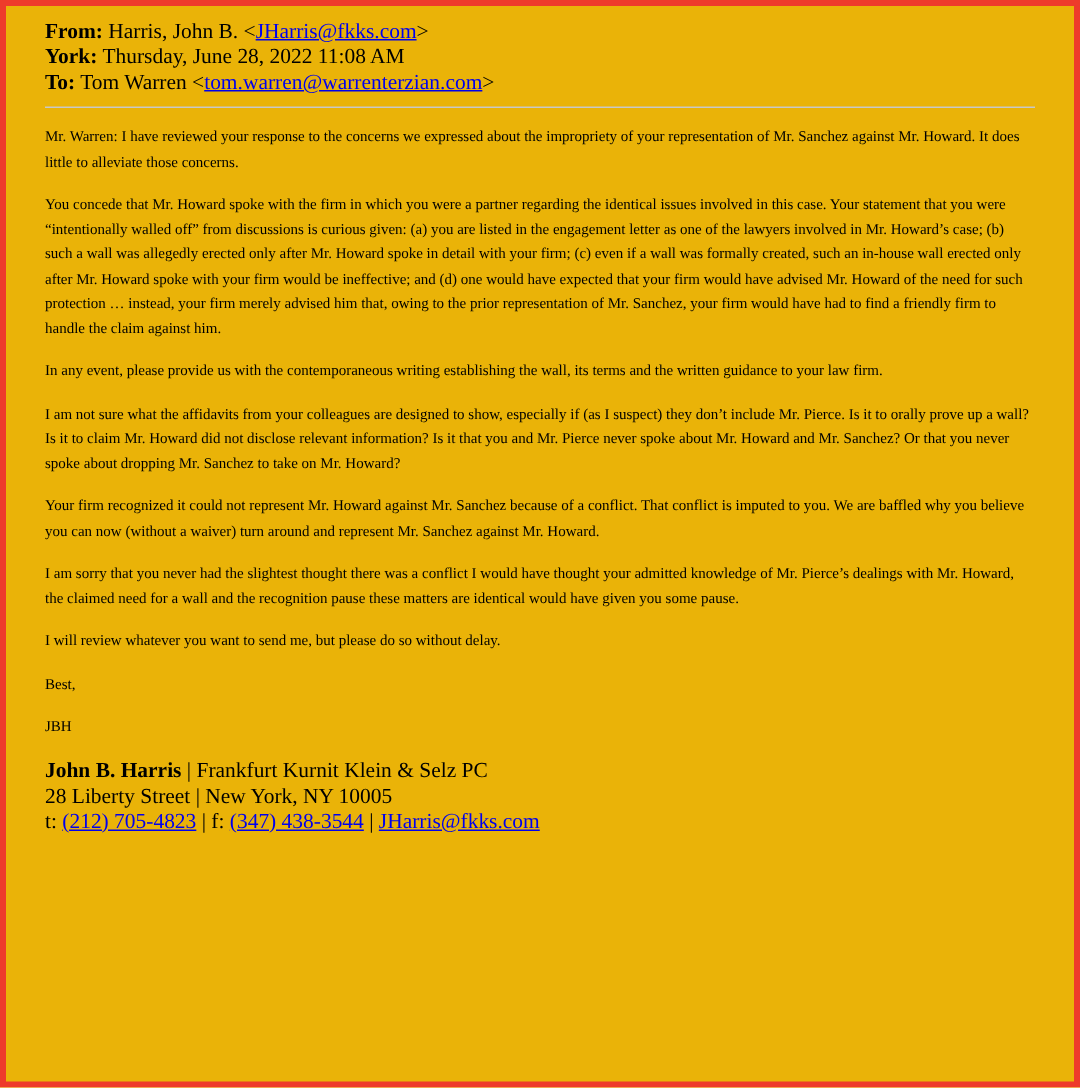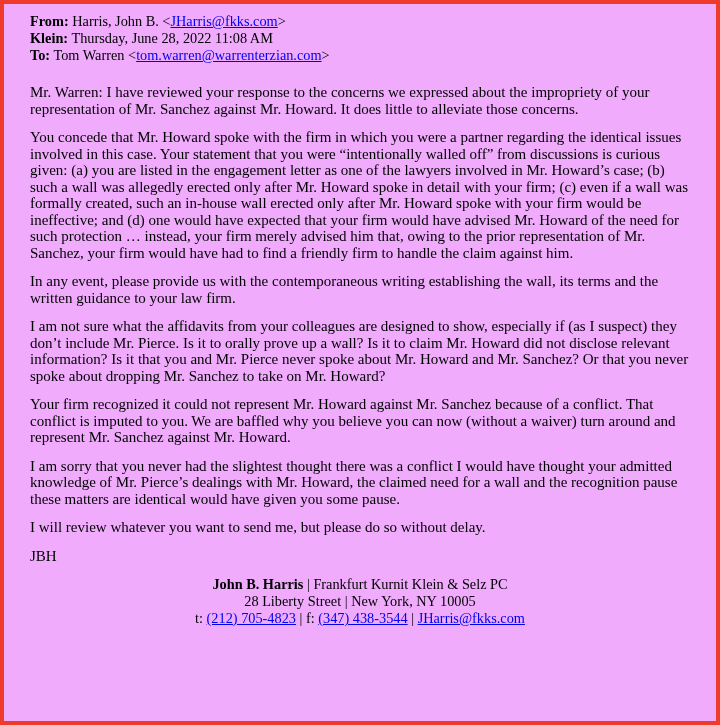--- a/index.html
+++ b/index.html
@@ -6,79 +6,79 @@
   html, body { width: 720px; height: 725px; overflow: hidden; }
   body {
     background: #ffffff;
     font-family: "Liberation Serif", "DejaVu Serif", serif;
     color: #000000;
   }
   .frame {
     width: 720px;
     height: 725px;
     border: 4px solid var(--frame, #ee3b2b);
-    background: #f0abfc;
+    background: #eab308;
     padding: 9px 26px 0 26px;
     overflow: hidden;
   }
   .hline {
     font-size: 14.3px;
     line-height: 17px;
     white-space: nowrap;
   }
   .hline b { font-weight: bold; }
   a.link {
     color: var(--link, #0000ee);
     text-decoration: underline;
     cursor: pointer;
   }
   hr.divider {
     border: none;
     border-top: 1px solid var(--divider, #c8c8c8);
     margin: 7px 0 0 0;
   }
   .email-body p {
-    font-size: 15px;
+    font-size: 10px;
     line-height: 16.5px;
     margin-top: 12px;
   }
   .signature {
     margin-top: 12px;
     font-size: 14.3px;
     line-height: 17px;
-    text-align: center;
   }
   .signature .sig-line { display: block; }
   .signature b { font-weight: bold; }
 </style>
 </head>
 <body>
 
 <div class="frame">
 
   <div class="header">
     <div class="hline"><b>From:</b><span> Harris, John B. &lt;</span><a class="link">JHarris@fkks.com</a><span>&gt;</span></div>
 
-    <div class="hline"><b>Klein:</b><span> Thursday, June 28, 2022 11:08 AM</span></div>
+    <div class="hline"><b>York:</b><span> Thursday, June 28, 2022 11:08 AM</span></div>
 
     <div class="hline"><b>To:</b><span> Tom Warren &lt;</span><a class="link">tom.warren@warrenterzian.com</a><span>&gt;</span></div>
 
 
   </div>
 
   <hr class="divider">
 
   <div class="email-body">
     <p>Mr. Warren:  I have reviewed your response to the concerns we expressed about the impropriety of your representation of Mr. Sanchez against Mr. Howard.  It does little to alleviate those concerns.</p>
     <p>You concede that Mr. Howard spoke with the firm in which you were a partner regarding the identical issues involved in this case.  Your statement that you were “intentionally walled off” from discussions is curious given: (a) you are listed in the engagement letter as one of the lawyers involved in Mr. Howard’s case; (b) such a wall was allegedly erected only after Mr. Howard spoke in detail with your firm; (c) even if a wall was formally created, such an in-house wall erected only after Mr. Howard spoke with your firm would be ineffective; and (d) one would have expected that your firm would have advised Mr. Howard of the need for such protection … instead, your firm merely advised him that, owing to the prior representation of Mr. Sanchez, your firm would have had to find a friendly firm to handle the claim against him.</p>
     <p>In any event, please provide us with the contemporaneous writing establishing the wall, its terms and the written guidance to your law firm.</p>
     <p>I am not sure what the affidavits from your colleagues are designed to show, especially if (as I suspect) they don’t include Mr. Pierce.  Is it to orally prove up a wall?  Is it to claim Mr. Howard did not disclose relevant information?  Is it that you and Mr. Pierce never spoke about Mr. Howard and Mr. Sanchez?  Or that you never spoke about dropping Mr. Sanchez to take on Mr. Howard?</p>
     <p>Your firm recognized it could not represent Mr. Howard against Mr. Sanchez because of a conflict. That conflict is imputed to you. We are baffled why you believe you can now (without a waiver) turn around and represent Mr. Sanchez against Mr. Howard.</p>
     <p>I am sorry that you never had the slightest thought there was a conflict  I would have thought your admitted knowledge of Mr. Pierce’s dealings with Mr. Howard, the claimed need for a wall and the recognition pause these matters are identical would have given you some pause.</p>
     <p>I will review whatever you want to send me, but please do so without delay.</p>
+    <p>Best,</p>
     <p>JBH</p>
   </div>
 
   <div class="signature">
     <span class="sig-line"><b>John B. Harris</b><span> | Frankfurt Kurnit Klein &amp; Selz PC</span></span>
     <span class="sig-line">28 Liberty Street | New York, NY 10005</span>
     <span class="sig-line"><span>t: </span><a class="link">(212) 705-4823</a><span> | f: </span><a class="link">(347) 438-3544</a><span> | </span><a class="link">JHarris@fkks.com</a></span>
   </div>
 
 </div>

